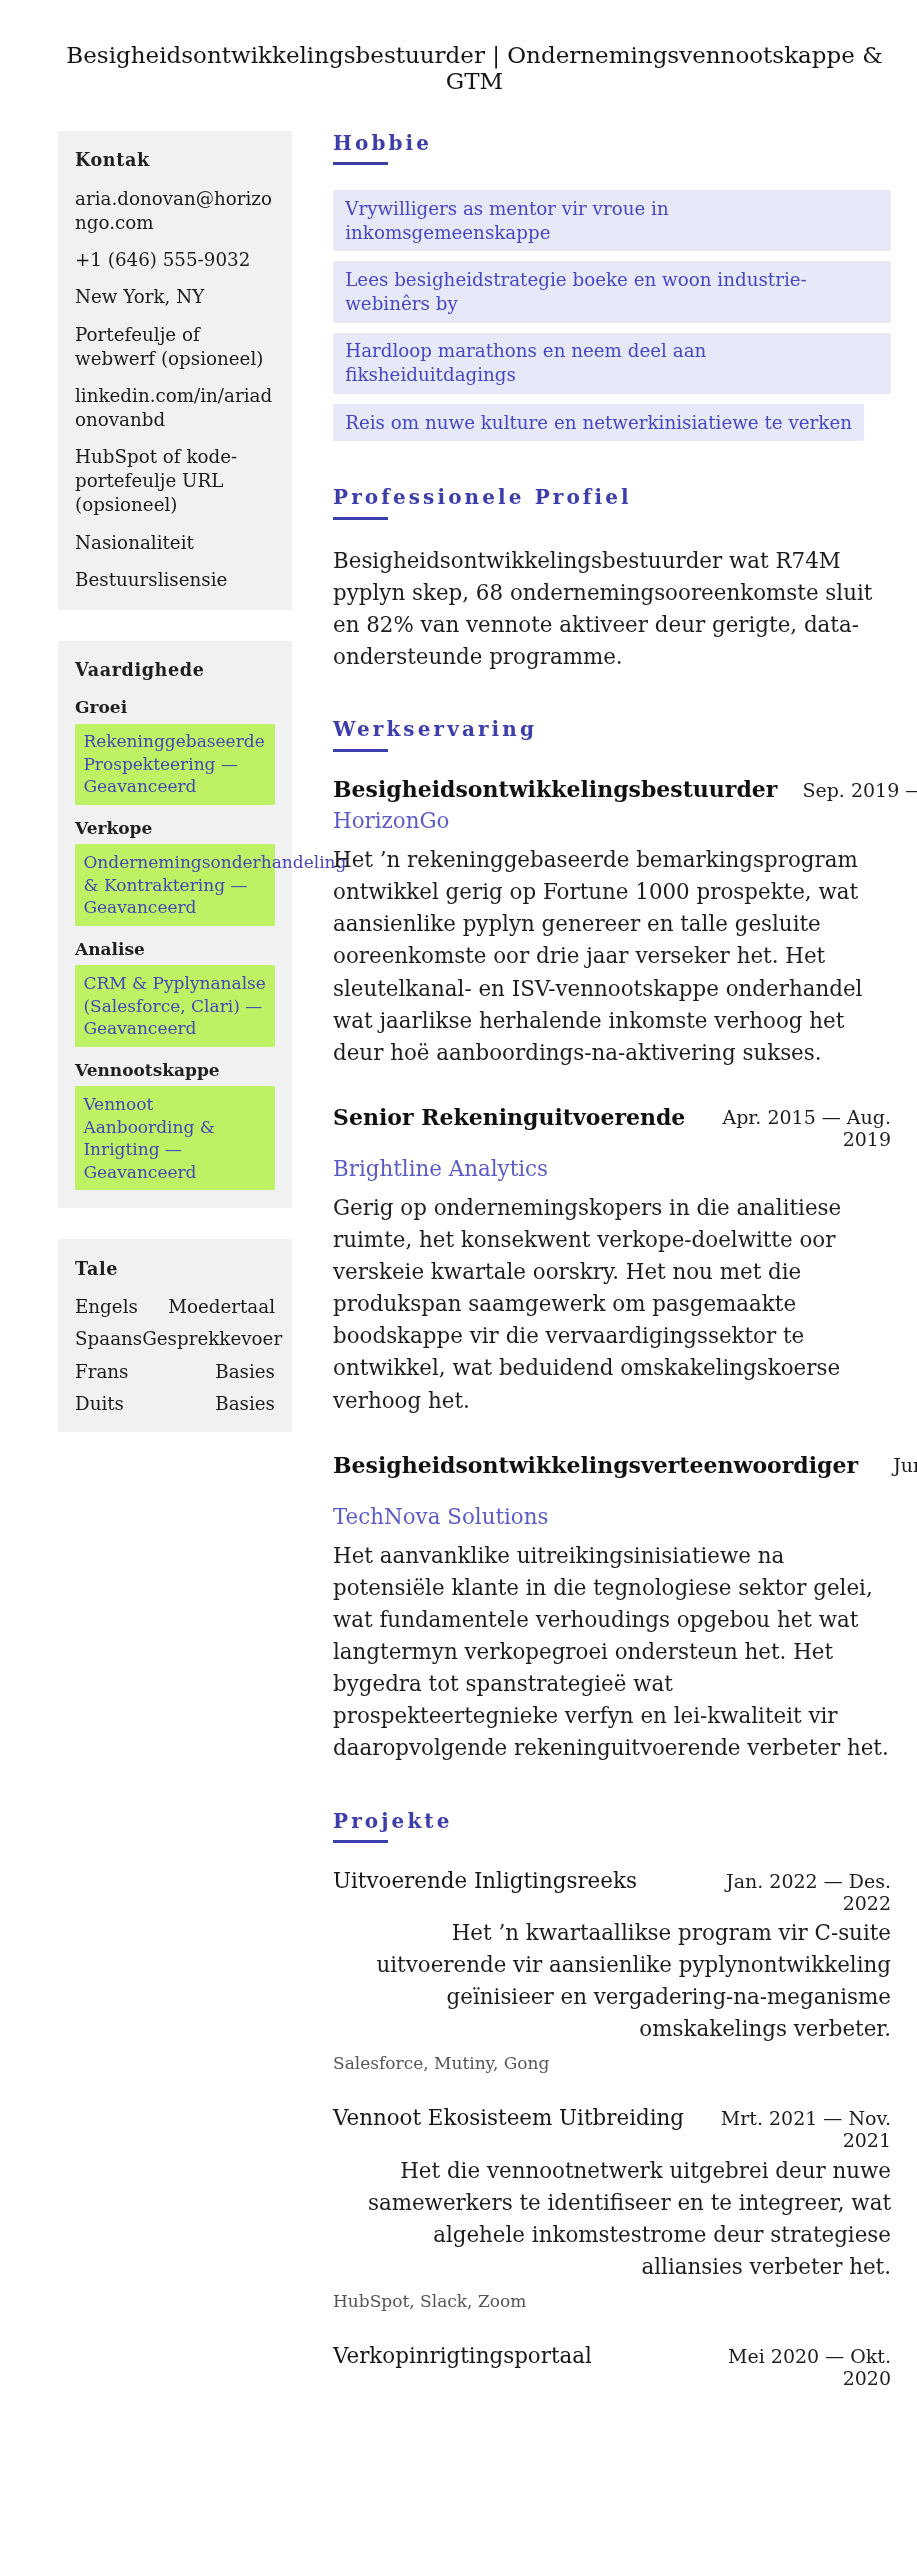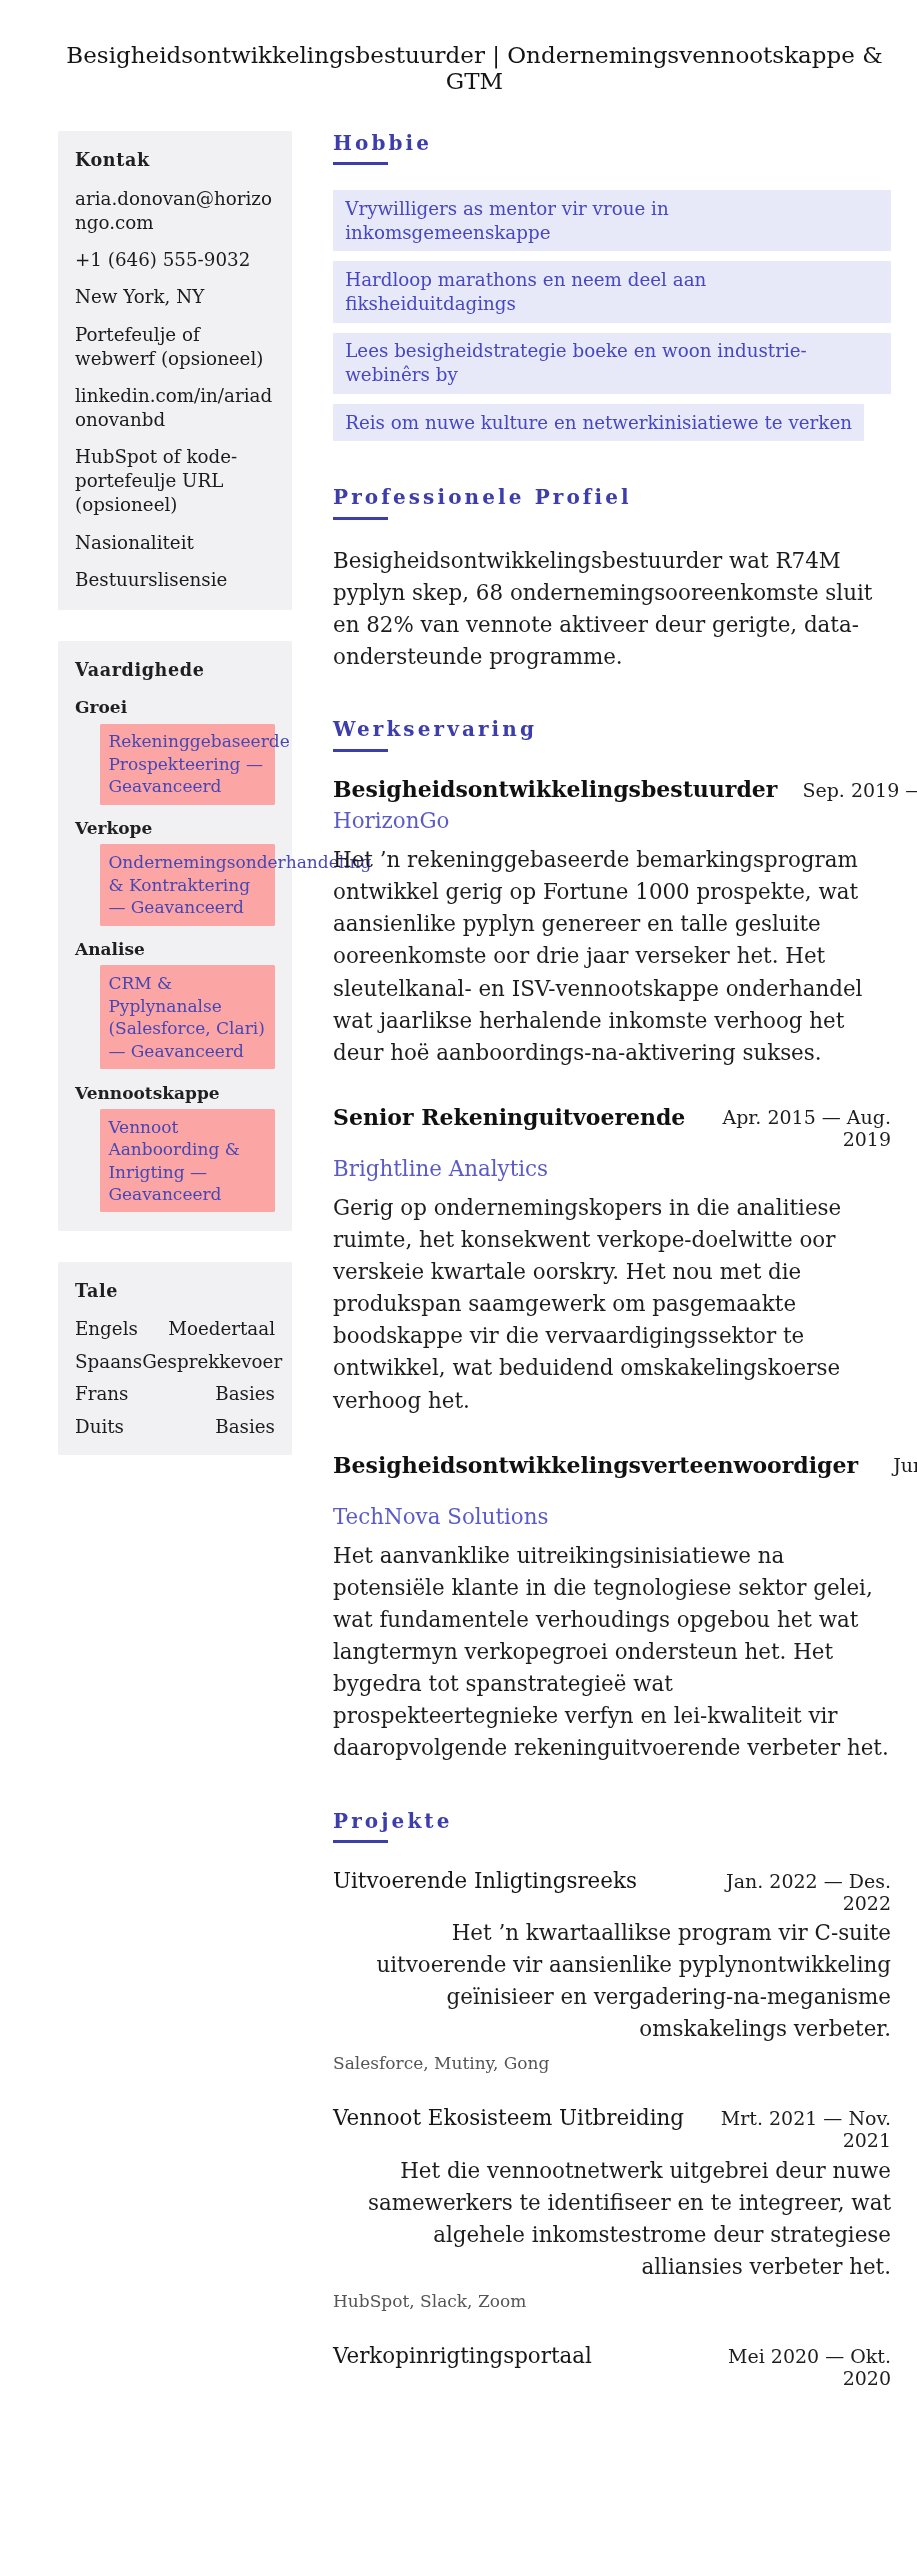--- a/index.html
+++ b/index.html
@@ -23,21 +23,21 @@
   .main { flex:1; min-width:0; }
 
   
   .sidebox { background:#f1f1f4; padding:18.3px 17px; border-radius:1.5px; }
   .side-title { font-size:17.6px; font-weight:bold; letter-spacing:0.6px; margin-bottom:17px; color:#1f1f1f; }
   .contact-item { font-size:18.3px; line-height:1.32; margin-bottom:13px; word-wrap:break-word; }
   .contact-item:last-child { margin-bottom:0; }
   .skill-cat { font-size:17px; font-weight:bold; margin:0 0 6.1px; color:#1f1f1f; }
   .skill-group { margin-bottom:13.8px; }
   .skill-group:last-child { margin-bottom:0; }
-  .skill-box { background:#fca5a5; color:#4646b6; font-size:17px; line-height:1.32; padding:6.9px 8.4px; border-radius:1.5px;margin-left:25px; }
+  .skill-box { background:#bef264; color:#4646b6; font-size:17px; line-height:1.32; padding:6.9px 8.4px; border-radius:1.5px; }
   .lang-row { display:flex; justify-content:space-between; font-size:18.3px; margin-bottom:11.5px; }
   .lang-row:last-child { margin-bottom:0; }
   .lang-level { text-align:right; }
 
   
   section { margin-bottom:44px; }
   .sec-title { color:#3d3dab; font-size:20px; font-weight:bold; letter-spacing:3.1px; }
   .sec-rule { width:55px; height:3.1px; background:#3d3dab; margin:7.6px 0 24.5px; }
 
   
@@ -128,22 +128,22 @@
       </div>
 
     </div>
 
     <div class="main">
 
       <section>
         <div class="sec-title">Hobbie</div>
         <div class="sec-rule"></div>
         <div class="pill">Vrywilligers as mentor vir vroue in inkomsgemeenskappe</div>
+        <div class="pill">Lees besigheidstrategie boeke en woon industrie-webinêrs by</div>
         <div class="pill">Hardloop marathons en neem deel aan fiksheiduitdagings</div>
-        <div class="pill">Lees besigheidstrategie boeke en woon industrie-webinêrs by</div>
         <div class="pill">Reis om nuwe kulture en netwerkinisiatiewe te verken</div>
       </section>
 
       <section>
         <div class="sec-title">Professionele Profiel</div>
         <div class="sec-rule"></div>
         <p class="profile-text">Besigheidsontwikkelingsbestuurder wat R74M pyplyn skep, 68 ondernemingsooreenkomste sluit en 82% van vennote aktiveer deur gerigte, data-ondersteunde programme.</p>
       </section>
 
       <section>

